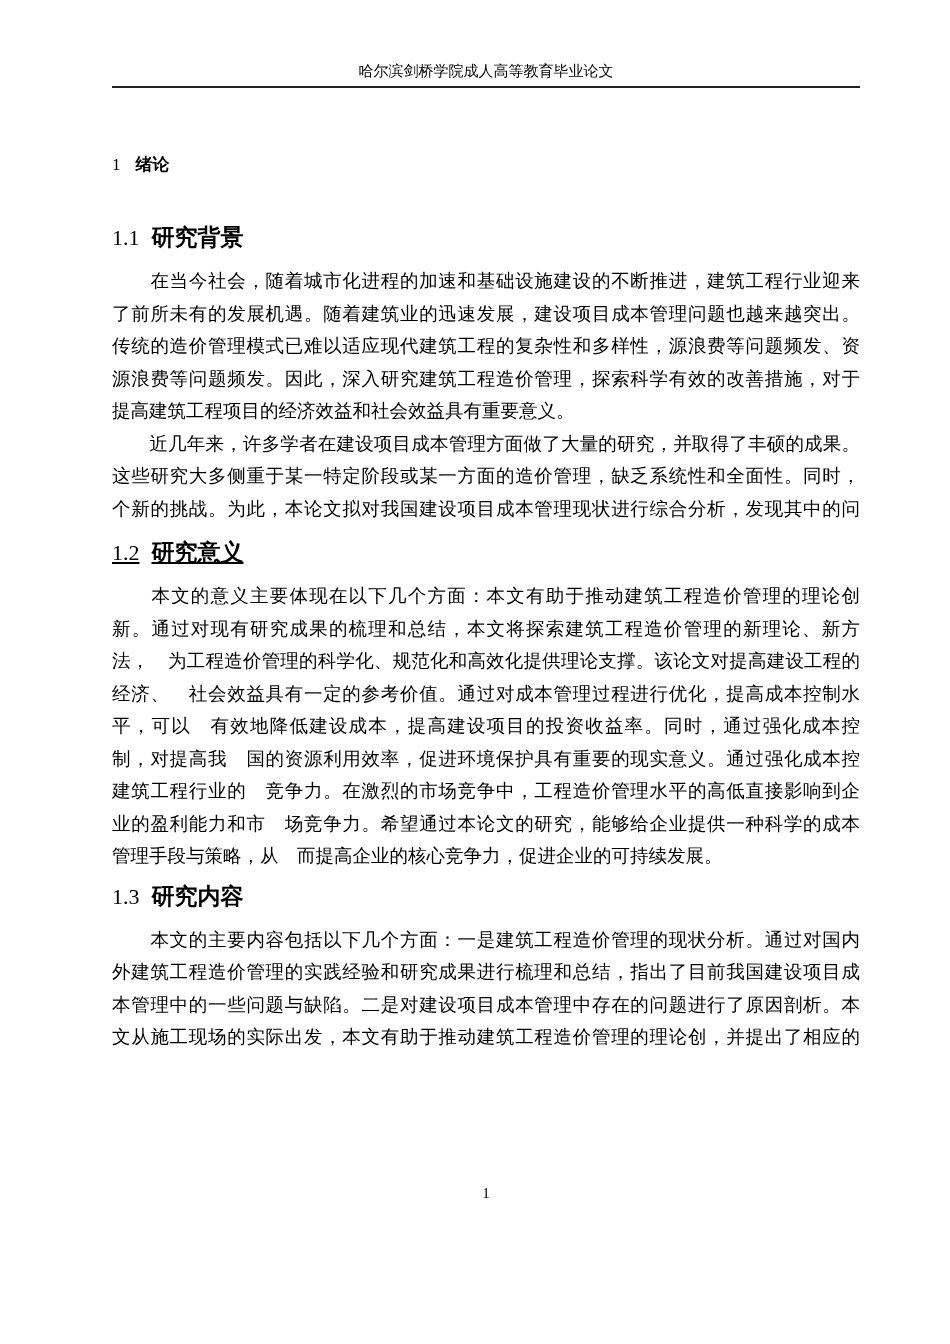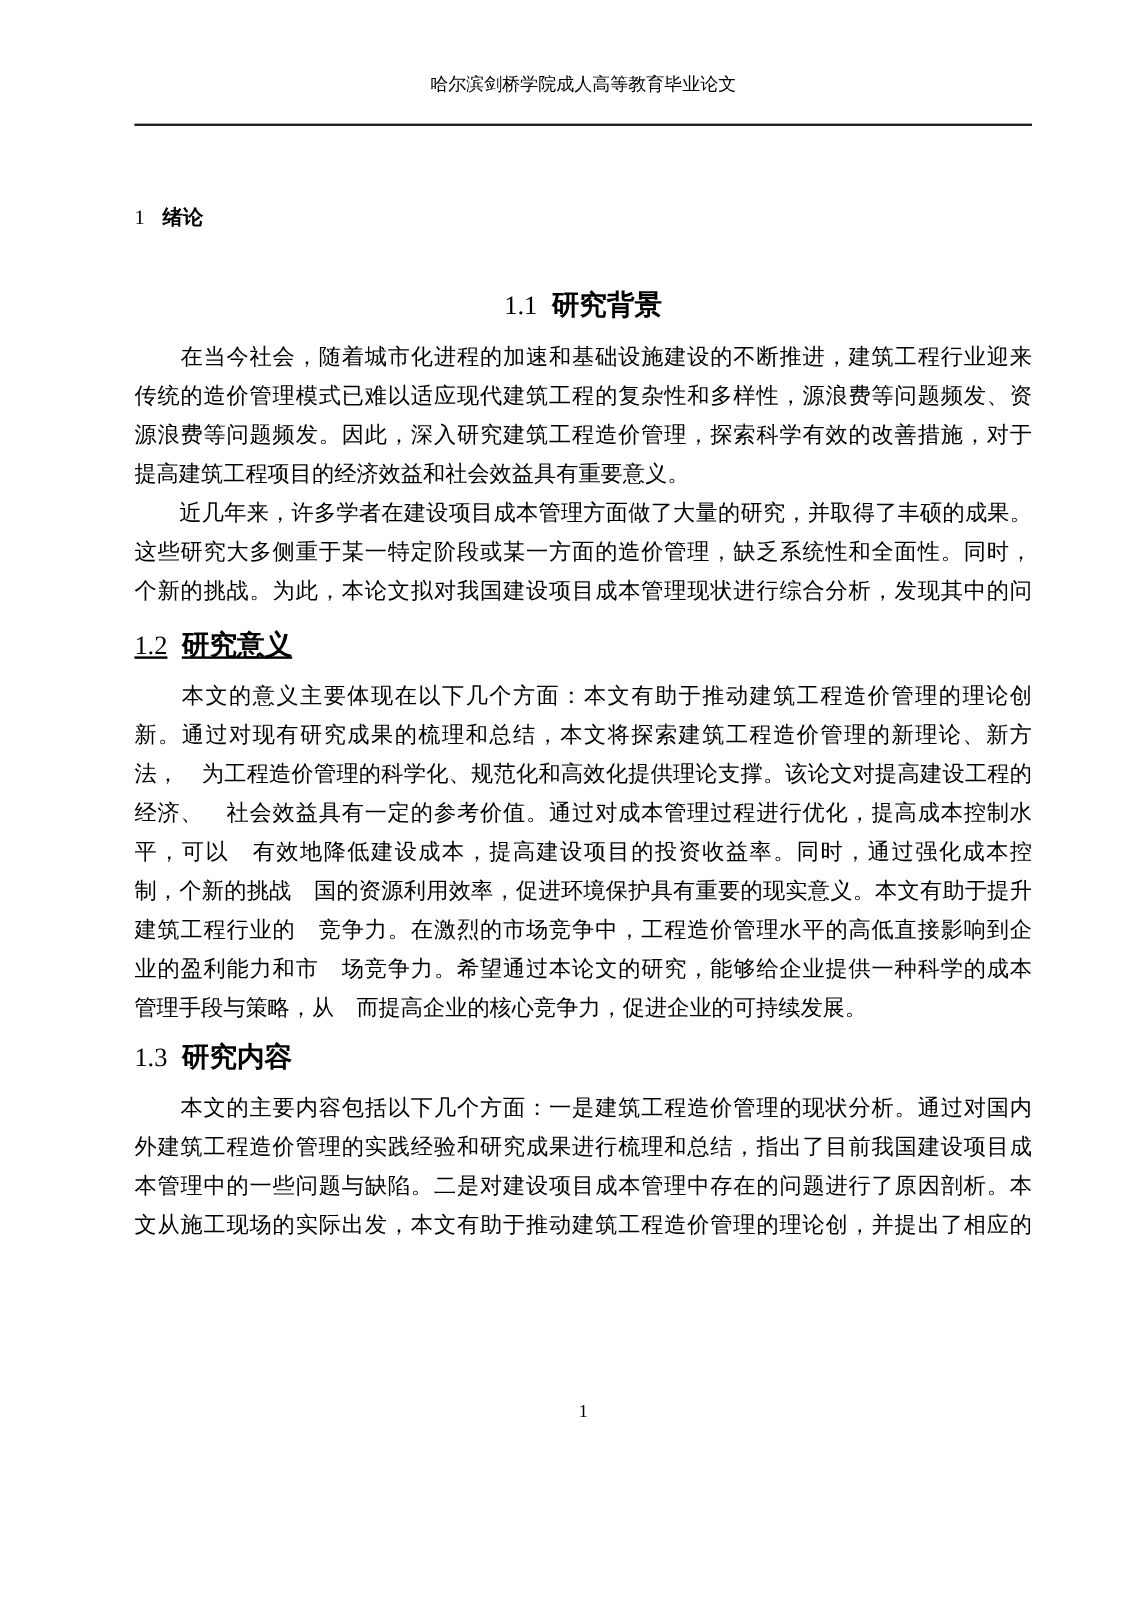--- a/index.html
+++ b/index.html
@@ -14,21 +14,21 @@
     margin: 0 auto;
     background: #ffffff;
     box-sizing: border-box;
     padding: 0 90px 0 112px;
     color: #000000;
     font-family: "Liberation Serif", "DejaVu Serif", serif;
     overflow: hidden;
   }
   .doc-header {
     padding-top: 62px;
-    padding-bottom: 22px;
+    padding-bottom: 5px;
     border-bottom: 2px solid #222222;
   }
   .doc-header-title {
     text-align: center;
     font-size: 15px;
     line-height: 19px;
     font-family: "Liberation Serif", "DejaVu Serif", serif;
   }
   h1.chapter {
     margin: 60px 0 0 0;
@@ -52,21 +52,21 @@
   }
   h2 .hnum {
     font-family: "Liberation Serif", "DejaVu Serif", serif;
     font-size: 22px;
     margin-right: 12px;
   }
   h2 .htext {
     font-family: "Liberation Sans", "DejaVu Sans", sans-serif;
     font-weight: bold;
   }
-  #h2-1 { margin-top: 40px; text-align: center; }
+  #h2-1 { margin-top: 40px; }
   #h2-2 { margin-top: 12px; text-decoration: underline; }
   #h2-3 { margin-top: 8px; }
   .para-group { margin-top: 12px; }
   .line {
     font-size: 18.5px;
     height: 32.5px;
     line-height: 32.5px;
     text-align: justify;
     text-align-last: justify;
     overflow: hidden;
@@ -90,39 +90,40 @@
   <div class="doc-header">
     <div class="doc-header-title">哈尔滨剑桥学院成人高等教育毕业论文</div>
   </div>
 
   <h1 class="chapter"><span class="hnum">1</span><span class="htext">绪论</span></h1>
 
   <h2 class="section" id="h2-1"><span class="hnum">1.1</span><span class="htext">研究背景</span></h2>
 
   <div class="para-group">
       <div class="line">　　在当今社会，随着城市化进程的加速和基础设施建设的不断推进，建筑工程行业迎来</div>
+      <div class="line">了前所未有的发展机遇。随着建筑业的迅速发展，建设项目成本管理问题也越来越突出。</div>
       <div class="line">传统的造价管理模式已难以适应现代建筑工程的复杂性和多样性，源浪费等问题频发、资</div>
       <div class="line">源浪费等问题频发。因此，深入研究建筑工程造价管理，探索科学有效的改善措施，对于</div>
       <div class="line line-last">提高建筑工程项目的经济效益和社会效益具有重要意义。</div>
     </div>
   <div>
       <div class="line">　　近几年来，许多学者在建设项目成本管理方面做了大量的研究，并取得了丰硕的成果。</div>
       <div class="line">这些研究大多侧重于某一特定阶段或某一方面的造价管理，缺乏系统性和全面性。同时，</div>
       <div class="line">个新的挑战。为此，本论文拟对我国建设项目成本管理现状进行综合分析，发现其中的问</div>
     </div>
 
   <h2 class="section" id="h2-2"><span class="hnum">1.2</span><span class="htext">研究意义</span></h2>
 
   <div class="para-group">
       <div class="line">　　本文的意义主要体现在以下几个方面：本文有助于推动建筑工程造价管理的理论创</div>
       <div class="line">新。通过对现有研究成果的梳理和总结，本文将探索建筑工程造价管理的新理论、新方</div>
       <div class="line">法，　为工程造价管理的科学化、规范化和高效化提供理论支撑。该论文对提高建设工程的</div>
       <div class="line">经济、　社会效益具有一定的参考价值。通过对成本管理过程进行优化，提高成本控制水</div>
       <div class="line">平，可以　有效地降低建设成本，提高建设项目的投资收益率。同时，通过强化成本控</div>
-      <div class="line">制，个新的挑战　国的资源利用效率，促进环境保护具有重要的现实意义。本文有助于提升</div>
+      <div class="line">制，对提高我　国的资源利用效率，促进环境保护具有重要的现实意义。通过强化成本控</div>
       <div class="line">建筑工程行业的　竞争力。在激烈的市场竞争中，工程造价管理水平的高低直接影响到企</div>
       <div class="line">业的盈利能力和市　场竞争力。希望通过本论文的研究，能够给企业提供一种科学的成本</div>
       <div class="line line-last">管理手段与策略，从　而提高企业的核心竞争力，促进企业的可持续发展。</div>
     </div>
 
   <h2 class="section" id="h2-3"><span class="hnum">1.3</span><span class="htext">研究内容</span></h2>
 
   <div class="para-group">
       <div class="line">　　本文的主要内容包括以下几个方面：一是建筑工程造价管理的现状分析。通过对国内</div>
       <div class="line">外建筑工程造价管理的实践经验和研究成果进行梳理和总结，指出了目前我国建设项目成</div>

